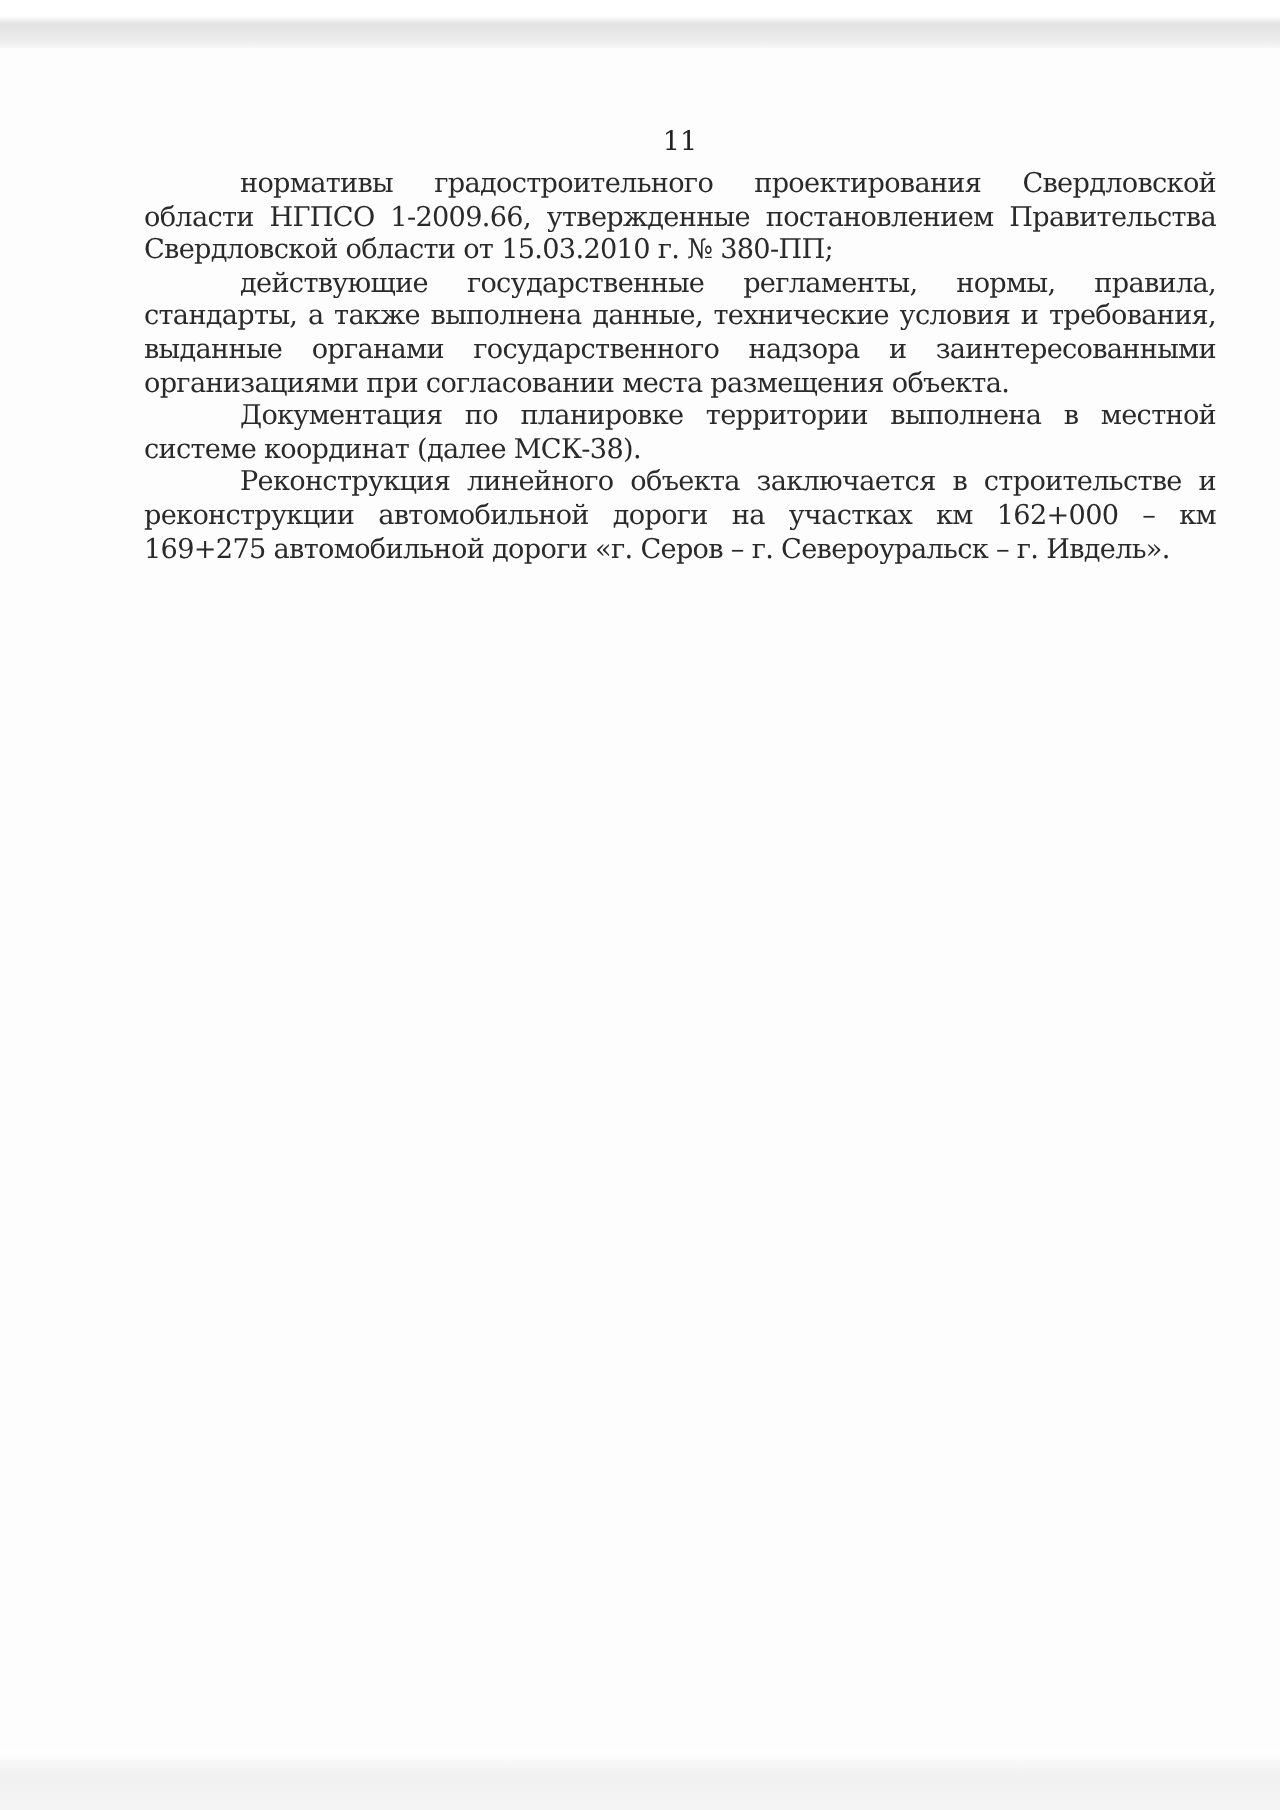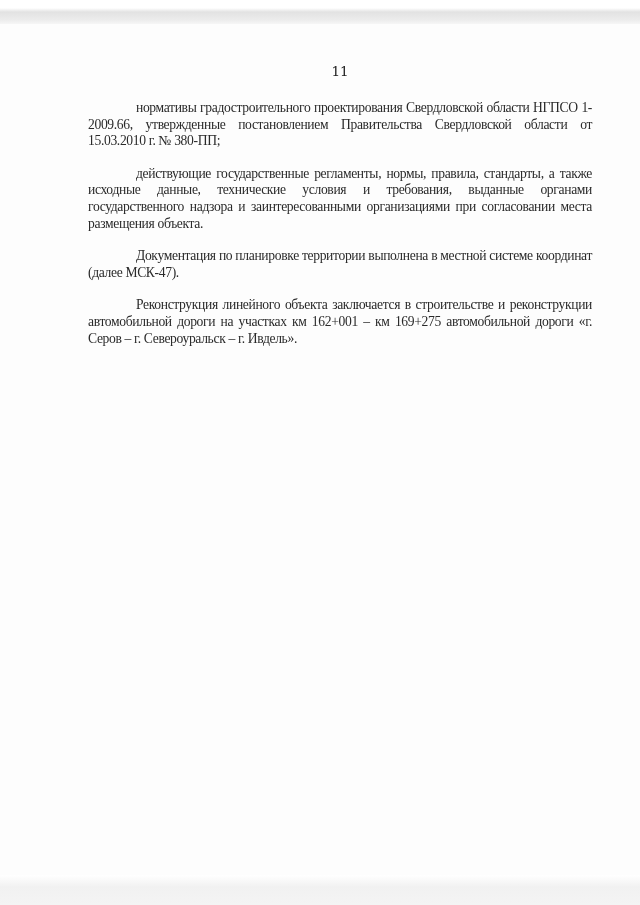--- a/index.html
+++ b/index.html
@@ -27,31 +27,31 @@
       text-align: center; font-size: 13.5px; color: #222;
     }
     .content {
       position: absolute; left: 72px; top: 84px; width: 536px;
       font-size: 13.6px; line-height: 16.6px;
       text-align: justify;
       font-family: "DejaVu Serif", "Liberation Serif", serif;
       letter-spacing: -0.35px;
     }
     .content p {
-      margin: 16px; text-indent: 48px;
-      text-align: justify; text-align-last: left; font-family: Liberation Serif, serif;
+      margin: 0; text-indent: 48px;
+      text-align: justify; text-align-last: left;
     }
   </style>
 </head>
 <body>
 
 <div class="top-shade"></div>
 <div class="page"></div>
 <div class="bottom-shade"></div>
 
 <div class="page-number">11</div>
 
 <div class="content">
   <p>нормативы градостроительного проектирования Свердловской области НГПСО 1-2009.66, утвержденные постановлением Правительства Свердловской области от 15.03.2010 г. № 380-ПП;</p>
-  <p>действующие государственные регламенты, нормы, правила, стандарты, а также исходные данные, технические условия и требования, выданные органами государственного надзора и заинтересованными организациями при согласовании места размещения объекта.</p>
-  <p>Документация по планировке территории выполнена в местной системе координат (далее МСК-47).</p>
-  <p>Реконструкция линейного объекта заключается в строительстве и реконструкции автомобильной дороги на участках км 162+001 – км 169+275 автомобильной дороги «г. Серов – г. Североуральск – г. Ивдель».</p>
+  <p>действующие государственные регламенты, нормы, правила, стандарты, а также выполнена данные, технические условия и требования, выданные органами государственного надзора и заинтересованными организациями при согласовании места размещения объекта.</p>
+  <p>Документация по планировке территории выполнена в местной системе координат (далее МСК-38).</p>
+  <p>Реконструкция линейного объекта заключается в строительстве и реконструкции автомобильной дороги на участках км 162+000 – км 169+275 автомобильной дороги «г. Серов – г. Североуральск – г. Ивдель».</p>
 </div>
 
 </body></html>

